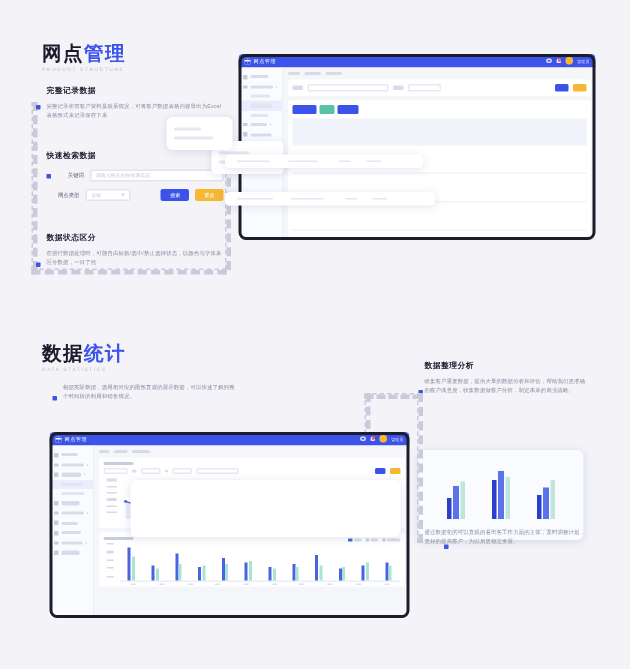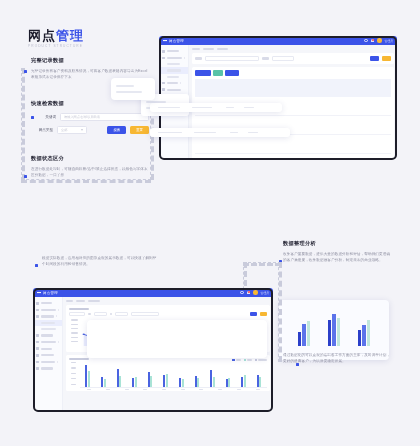--- a/index.html
+++ b/index.html
@@ -361,20 +361,24 @@
     <i class="bb-line" style="position:absolute;left:8px;top:3.5px;width:24px"></i>
     <i class="bb-line" style="position:absolute;left:44px;top:3.5px;width:22px"></i>
     <i class="bb-line" style="position:absolute;left:80px;top:3.5px;width:8px"></i>
     <i class="bb-line" style="position:absolute;left:98px;top:3.5px;width:10px"></i>
   </div>
   <div class="bubble" style="left:111px; top:78px; width:44px; height:22px; border-radius:4px;">
     <i class="bb-line" style="position:absolute;left:5px;top:7px;width:18px"></i>
     <i class="bb-line" style="position:absolute;left:5px;top:13px;width:26px"></i>
   </div>
 
+  <div class="sec-head" style="left:28px; top:229px;">
+    <div class="sec-title"><span>数据</span><span class="hl">统计</span></div>
+    <div class="sec-sub">DATA STATISTICS</div>
+  </div>
 
   <div class="feat" style="left:42px; top:255px; width:115px;">
     <div class="bullet" style="top:9px;"></div>
     <div class="feat-p">根据实际数据，选用相对应的图形直观的展示数据，可以快速了解到整个时间段的利用和销售情况。</div>
   </div>
 
   <div class="feat" style="left:283px; top:240px; width:110px;">
     <div class="feat-h">数据整理分析</div>
     <div class="feat-p">收集客户重要数据，提供大量的数据分析和评估，帮助我们更准确的客户满意度，收集数据做客户分析，制定未来的商业战略。</div>
   </div>

